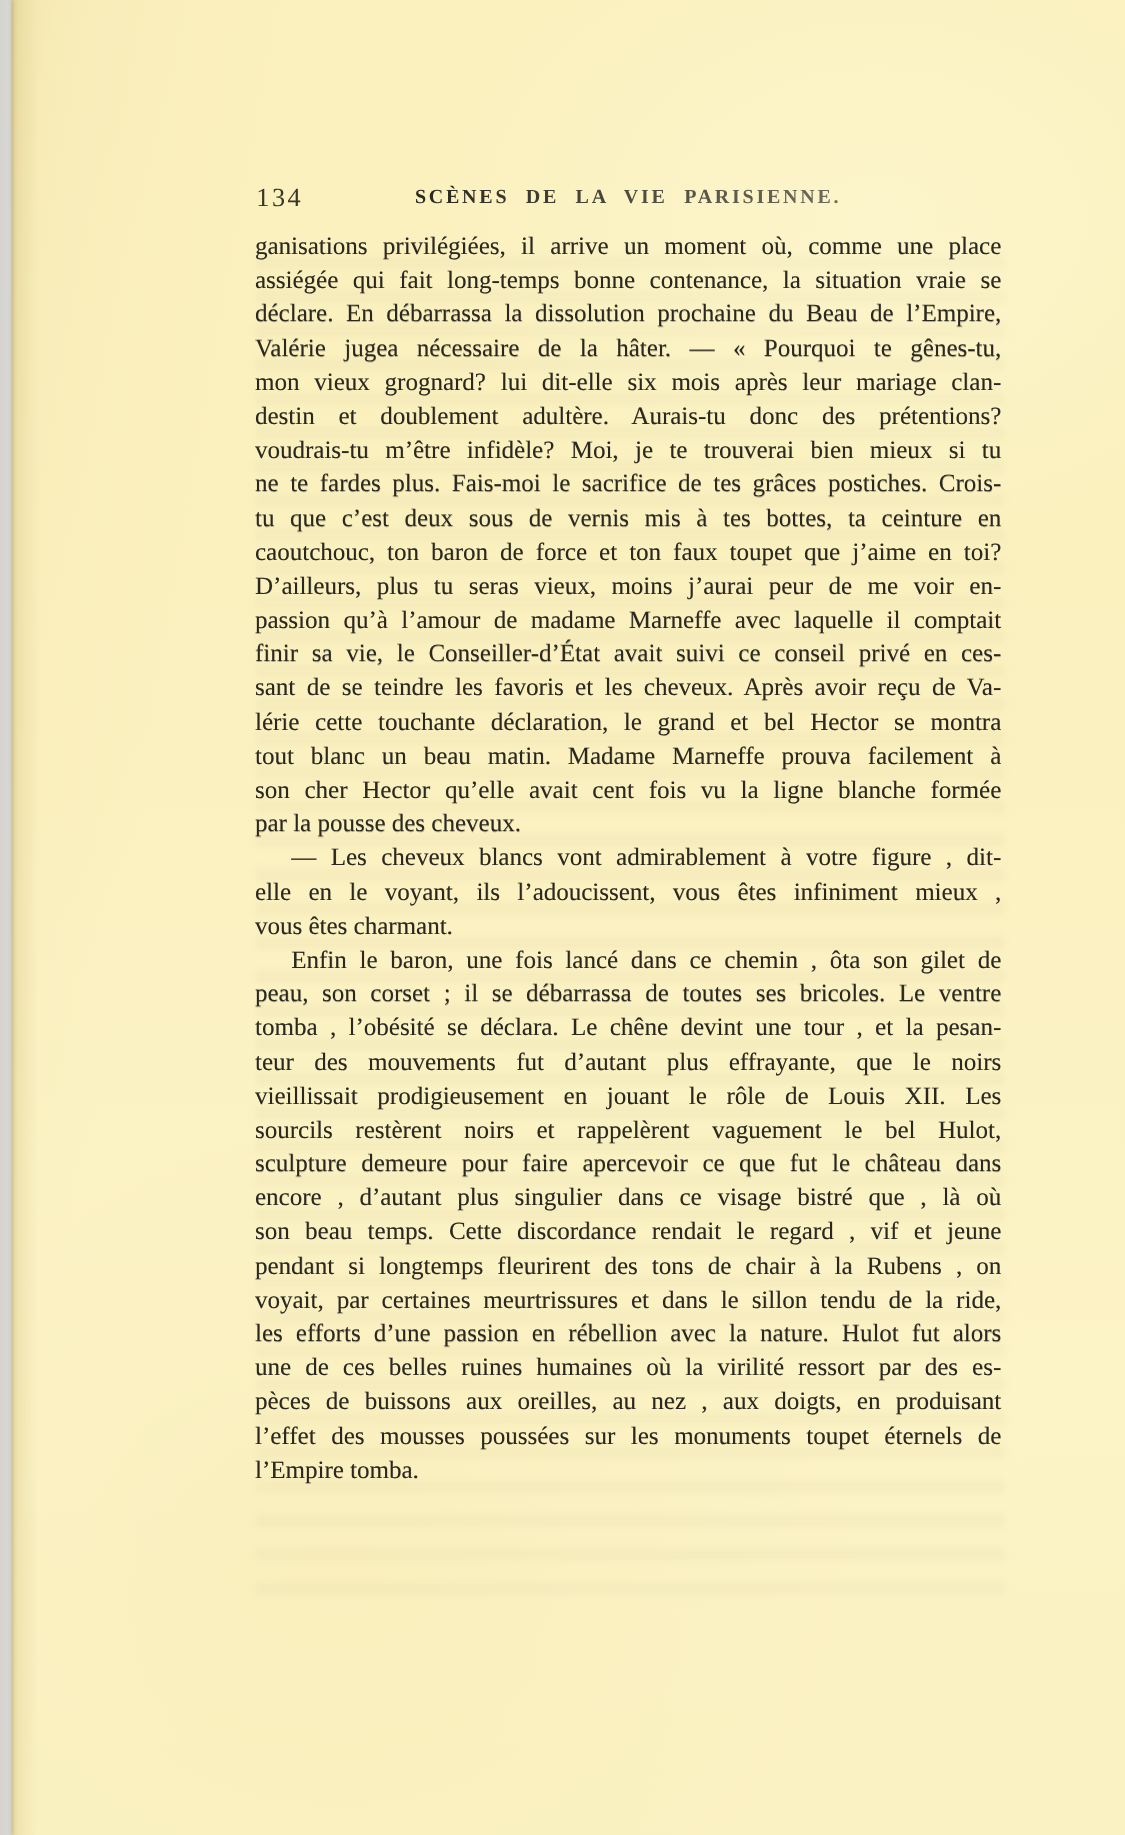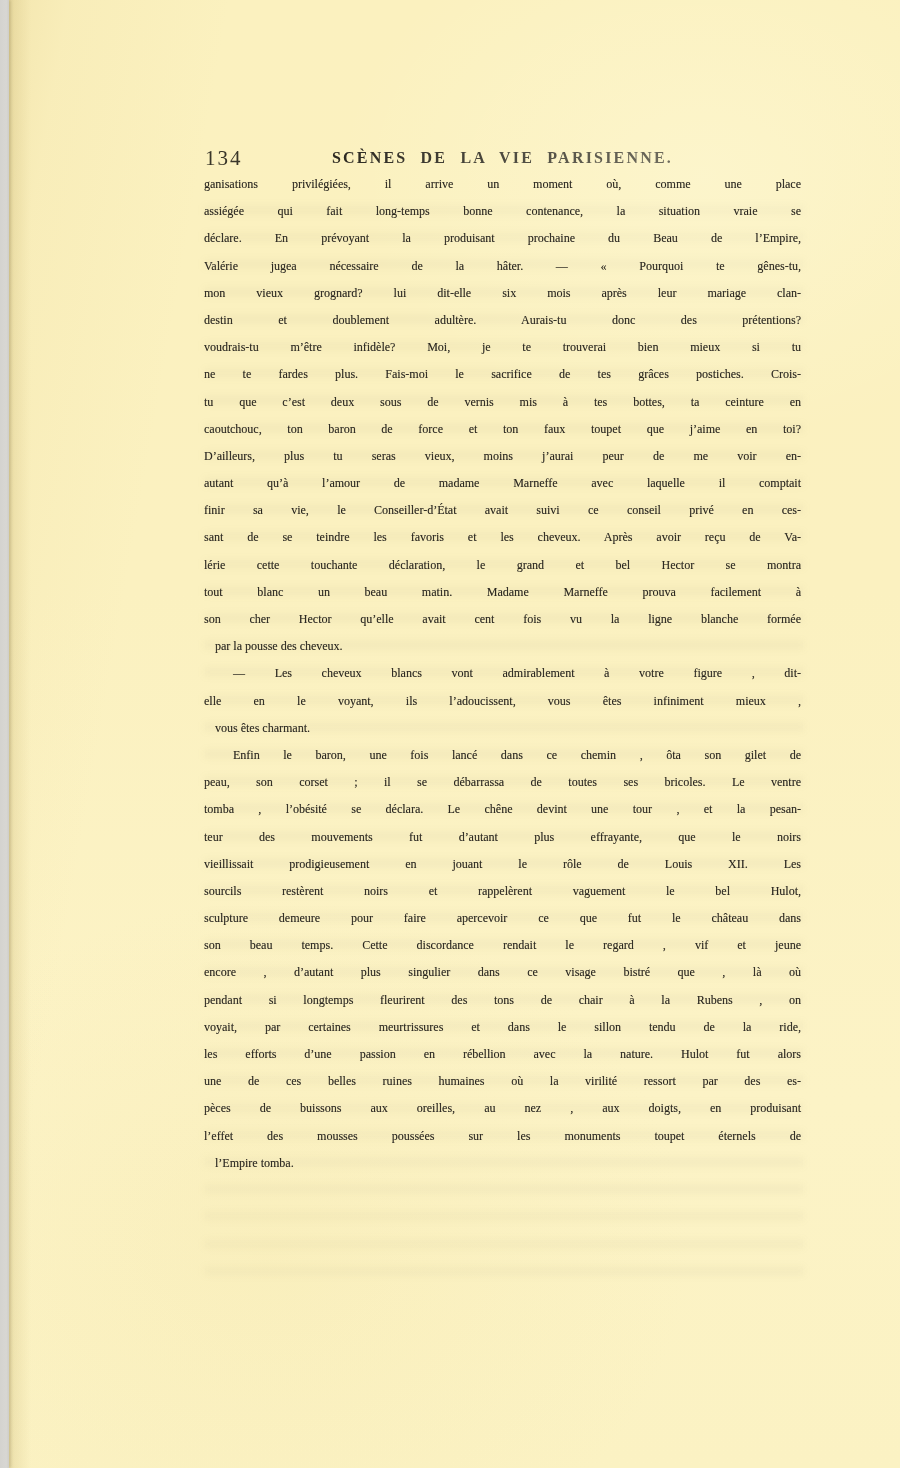--- a/index.html
+++ b/index.html
@@ -67,36 +67,36 @@
     font-size: 16px;
     font-weight: bold;
     letter-spacing: 2.2px;
     word-spacing: 7px;
     padding-top: 5px;
     color: #2c2921;
   }
   .bodytext {
     position: absolute;
     left: 204px;
-    top: 171px;
+    top: 184px;
     width: 597px;
-    font-size: 12px;
+    font-size: 20px;
     color: #2b2821;
     text-shadow: 0.25px 0.25px 0 rgba(43,40,33,0.35);
     z-index: 1;
   }
   .line {
     height: 27.2px;
     line-height: 27.2px;
     text-align: justify;
     text-align-last: justify;
     overflow: visible;
     white-space: normal;
   }
-  .line.end { text-align-last: left; margin-left: 11px; }
+  .line.end { text-align-last: left; }
   .line.indent { text-indent: 29px; }
   
   .bleed {
     position: absolute;
     left: 204px;
     top: 205px;
     width: 600px;
     height: 1080px;
     background: repeating-linear-gradient(
       to bottom,
@@ -119,48 +119,48 @@
     <span class="pagenum">134</span>
     <span class="title">SCÈNES DE LA VIE PARISIENNE.</span>
   </div>
 
   <div class="bleed"></div>
 
   <div class="bodytext">
 
   <div class="line">ganisations privilégiées, il arrive un moment où, comme une place</div>
       <div class="line">assiégée qui fait long-temps bonne contenance, la situation vraie se</div>
-      <div class="line">déclare. En prévoyant la produisant prochaine du Beau de l’Empire,</div>
+      <div class="line">déclare. En débarrassa la dissolution prochaine du Beau de l’Empire,</div>
       <div class="line">Valérie jugea nécessaire de la hâter. — « Pourquoi te gênes-tu,</div>
       <div class="line">mon vieux grognard? lui dit-elle six mois après leur mariage clan-</div>
       <div class="line">destin et doublement adultère. Aurais-tu donc des prétentions?</div>
       <div class="line">voudrais-tu m’être infidèle? Moi, je te trouverai bien mieux si tu</div>
       <div class="line">ne te fardes plus. Fais-moi le sacrifice de tes grâces postiches. Crois-</div>
       <div class="line">tu que c’est deux sous de vernis mis à tes bottes, ta ceinture en</div>
       <div class="line">caoutchouc, ton baron de force et ton faux toupet que j’aime en toi?</div>
       <div class="line">D’ailleurs, plus tu seras vieux, moins j’aurai peur de me voir en-</div>
-      <div class="line">autant qu’à l’amour de madame Marneffe avec laquelle il comptait</div>
+      <div class="line">passion qu’à l’amour de madame Marneffe avec laquelle il comptait</div>
       <div class="line">finir sa vie, le Conseiller-d’État avait suivi ce conseil privé en ces-</div>
       <div class="line">sant de se teindre les favoris et les cheveux. Après avoir reçu de Va-</div>
       <div class="line">lérie cette touchante déclaration, le grand et bel Hector se montra</div>
       <div class="line">tout blanc un beau matin. Madame Marneffe prouva facilement à</div>
       <div class="line">son cher Hector qu’elle avait cent fois vu la ligne blanche formée</div>
       <div class="line end">par la pousse des cheveux.</div>
       <div class="line indent">— Les cheveux blancs vont admirablement à votre figure , dit-</div>
       <div class="line">elle en le voyant, ils l’adoucissent, vous êtes infiniment mieux ,</div>
       <div class="line end">vous êtes charmant.</div>
       <div class="line indent">Enfin le baron, une fois lancé dans ce chemin , ôta son gilet de</div>
       <div class="line">peau, son corset ; il se débarrassa de toutes ses bricoles. Le ventre</div>
       <div class="line">tomba , l’obésité se déclara. Le chêne devint une tour , et la pesan-</div>
       <div class="line">teur des mouvements fut d’autant plus effrayante, que le noirs</div>
       <div class="line">vieillissait prodigieusement en jouant le rôle de Louis XII. Les</div>
       <div class="line">sourcils restèrent noirs et rappelèrent vaguement le bel Hulot,</div>
       <div class="line">sculpture demeure pour faire apercevoir ce que fut le château dans</div>
+      <div class="line">encore , d’autant plus singulier dans ce visage bistré que , là où</div>
       <div class="line">son beau temps. Cette discordance rendait le regard , vif et jeune</div>
-      <div class="line">encore , d’autant plus singulier dans ce visage bistré que , là où</div>
       <div class="line">pendant si longtemps fleurirent des tons de chair à la Rubens , on</div>
       <div class="line">voyait, par certaines meurtrissures et dans le sillon tendu de la ride,</div>
       <div class="line">les efforts d’une passion en rébellion avec la nature. Hulot fut alors</div>
       <div class="line">une de ces belles ruines humaines où la virilité ressort par des es-</div>
       <div class="line">pèces de buissons aux oreilles, au nez , aux doigts, en produisant</div>
       <div class="line">l’effet des mousses poussées sur les monuments toupet éternels de</div>
       <div class="line end">l’Empire tomba.</div>
     </div>
 </div>
 

